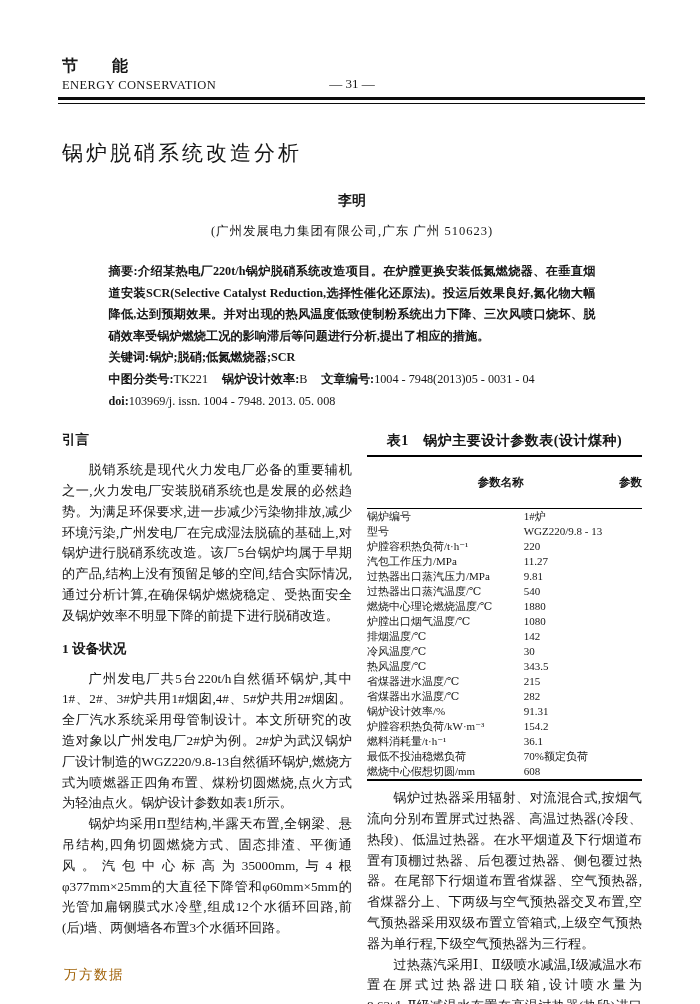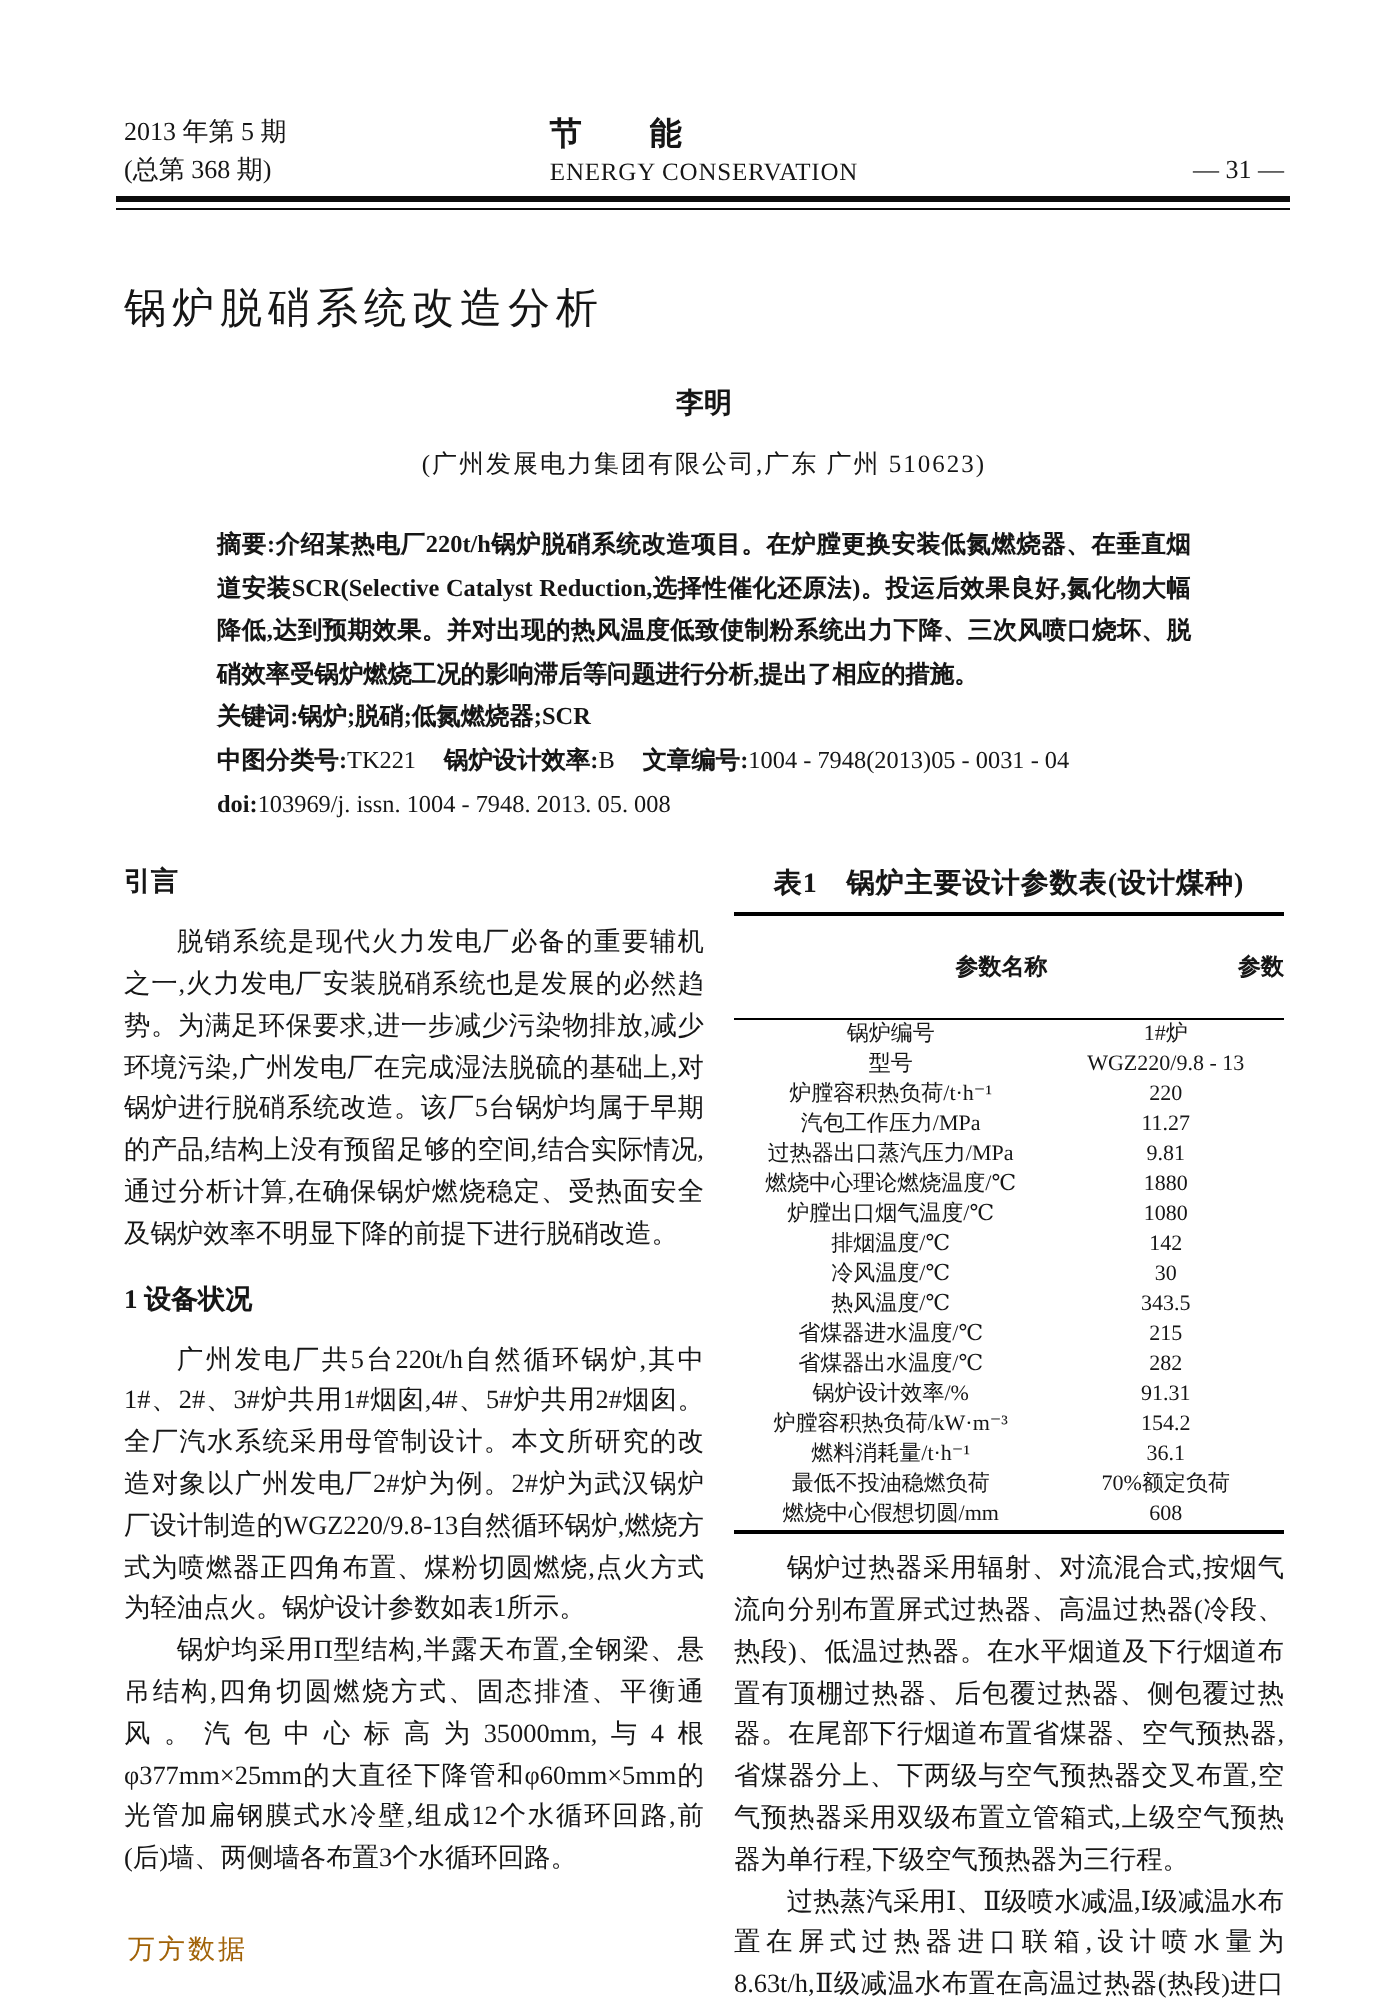--- a/index.html
+++ b/index.html
@@ -35,40 +35,36 @@
   .col-l{width:291px;}
   .col-r{width:276px;}
   .cols p{font-size:13.2px;line-height:20.8px;text-align:justify;margin:0;}
   .indent{text-indent:2em;}
   h3.sec{font-size:13.5px;font-weight:700;margin:0 0 11px;}
   h3.sec.later{margin-top:13px;}
   
   .tcap{text-align:center;font-weight:700;font-size:14px;margin:1px 0 5px;letter-spacing:.5px;}
   table.params{width:100%;border-collapse:collapse;border-top:2px solid #000;border-bottom:2px solid #000;}
   table.params th{font-size:11.5px;font-weight:700;padding:18px 0;border-bottom:1.5px solid #000;text-align:right;}
-  table.params td{font-size:11px;line-height:13px;padding:1px 0;text-align:center;}
+  table.params td{font-size:11px;line-height:13px;padding:1px 0;}
   table.params td:first-child{width:57%;}
   .col-r p.after-table{margin-top:7px;}
   
   .watermark{
     position:absolute;left:64px;bottom:20px;
     font-family:"Liberation Sans","DejaVu Sans",sans-serif;
     font-size:13.5px;color:#a16207;letter-spacing:1.5px;
   }
 </style>
 </head>
 <body>
 
 <div class="page">
 
   <header class="hdr">
-    <div class="hdr-left">
-      <div>2013 年第 5 期</div>
-      <div>(总第 368 期)</div>
-    </div>
     <div class="hdr-center">
       <div class="jcn">节能</div>
       <div class="jen">ENERGY CONSERVATION</div>
     </div>
     <div class="hdr-right">— 31 —</div>
   </header>
 
   <div class="rule"></div>
 
   <h1 class="title">锅炉脱硝系统改造分析</h1>
@@ -114,20 +110,24 @@
             <td>炉膛容积热负荷/t·h⁻¹</td>
             <td>220</td>
           </tr>
             <tr>
             <td>汽包工作压力/MPa</td>
             <td>11.27</td>
           </tr>
             <tr>
             <td>过热器出口蒸汽压力/MPa</td>
             <td>9.81</td>
+          </tr>
+            <tr>
+            <td>过热器出口蒸汽温度/℃</td>
+            <td>540</td>
           </tr>
             <tr>
             <td>燃烧中心理论燃烧温度/℃</td>
             <td>1880</td>
           </tr>
             <tr>
             <td>炉膛出口烟气温度/℃</td>
             <td>1080</td>
           </tr>
             <tr>

